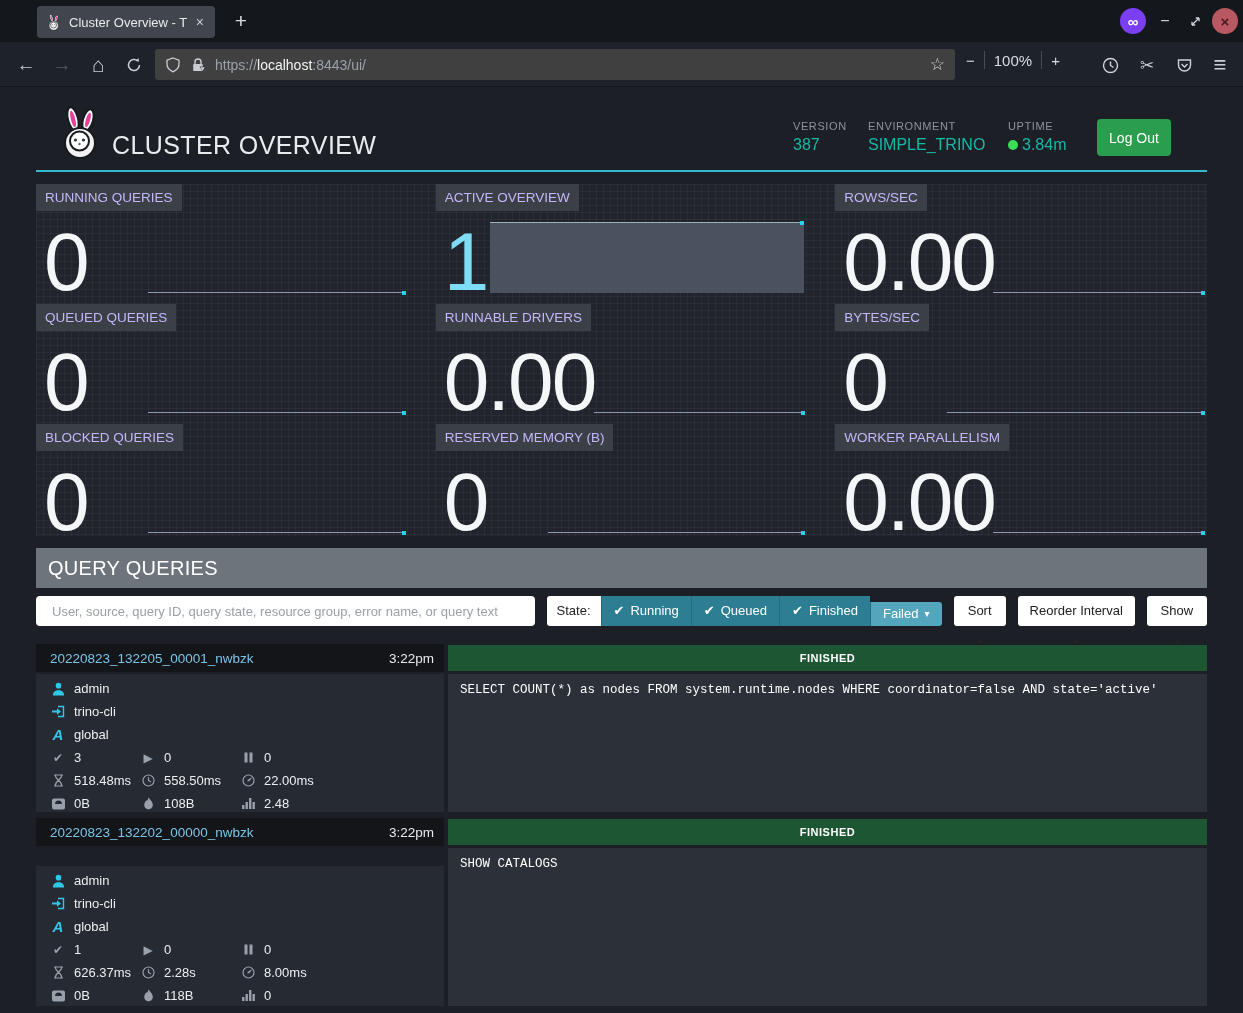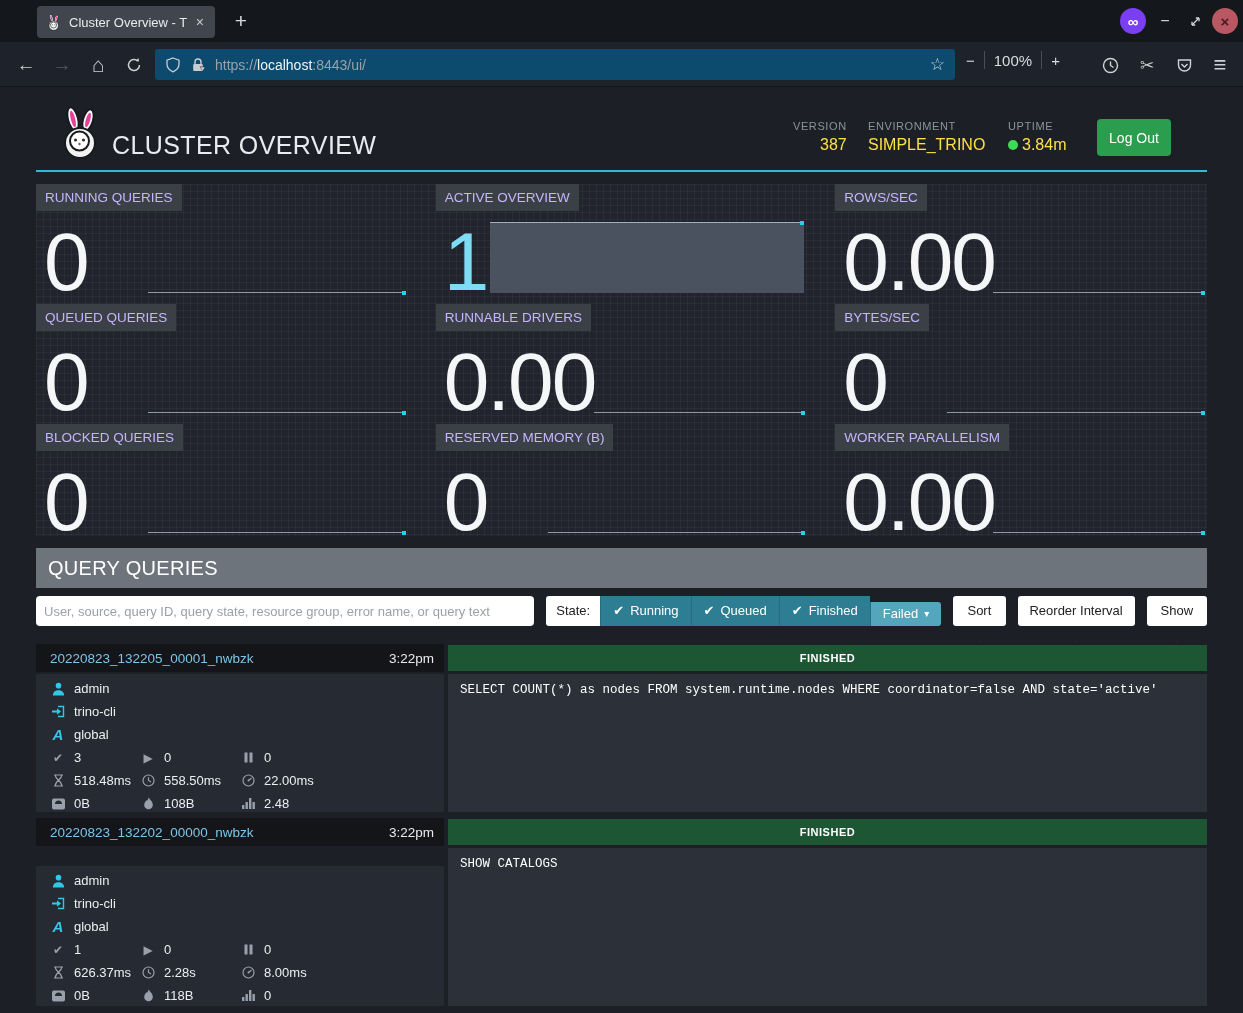--- a/index.html
+++ b/index.html
@@ -20,39 +20,39 @@
              display:flex; align-items:center; justify-content:center; }
   .private-badge { left:1120px; background:#7a3ff2; color:#fff; font-size:15px; font-weight:bold; }
   .btn-min { left:1152px; color:#d6d9dc; font-size:16px; border-radius:0; }
   .btn-restore { left:1182px; }
   .btn-close { left:1212px; background:#b95862; color:#471a20; font-size:15px; font-weight:bold; }
 
   .navbar { position:absolute; top:42px; left:0; width:1243px; height:45px; background:#1e222a;
             border-bottom:1px solid #12151b; }
   .nav-ico { position:absolute; top:9px; width:28px; height:28px; display:flex; align-items:center;
              justify-content:center; color:#ccd0d4; font-size:19px; }
-  .urlbar { position:absolute; left:155px; top:7px; width:800px; height:31px; background:#0c4a6e;
+  .urlbar { position:absolute; left:155px; top:7px; width:800px; height:31px; background:#404040;
             border-radius:3px; display:flex; align-items:center; padding:0 10px; gap:9px; }
   .url-text { font-size:14px; color:#9aa1ab; white-space:nowrap; }
   .url-text .host { color:#f1f3f5; }
   .url-star { margin-left:auto; color:#d4d7db; font-size:17px; }
   .zoomwrap { position:absolute; left:966px; top:9px; display:flex; align-items:center; gap:9px;
               color:#d9dce0; font-size:15px; }
   .vsep { width:1px; height:18px; background:#474c55; }
 
   
   .page { position:absolute; top:87px; left:0; width:1243px; height:926px; background:#1c2026; }
 
   .app-header { position:absolute; top:0; left:36px; width:1171px; height:85px;
                 border-bottom:2px solid #36b8d0; }
   .logo { position:absolute; left:22px; top:19px; width:46px; height:54px; }
   .page-title { position:absolute; left:76px; top:44px; font-size:25px; color:#e9ebee; letter-spacing:.4px; }
   .meta { position:absolute; top:33px; }
   .meta .mlabel { font-size:11px; color:#8d939b; letter-spacing:.6px; }
-  .meta .mvalue { font-size:16px; color:#fde047; margin-top:4px;text-align:right; }
+  .meta .mvalue { font-size:16px; color:#14b8a6; margin-top:4px; }
   .m-version { left:757px; } .m-env { left:832px; } .m-uptime { left:972px; }
   .updot { display:inline-block; width:10px; height:10px; border-radius:50%; background:#3ddc57;
            margin-right:4px; }
   .logout { position:absolute; left:1061px; top:32px; width:74px; height:37px; background:#2a9d4e;
             border:none; border-radius:4px; color:#fff; font-size:14px; font-family:inherit; }
 
   
   .stats { position:absolute; left:36px; top:97px; width:1171px; height:352px;
            display:grid; grid-template-columns:repeat(3,1fr); gap:8px 28px; grid-auto-rows:112px;
            background-color:#21242c;
@@ -70,21 +70,21 @@
   .spark .dot { position:absolute; right:-1px; top:-1px; width:4px; height:4px; background:#22d3ea; }
   .fillarea { position:absolute; left:54px; right:3px; top:38px; bottom:3px; background:#49525e;
               border-top:1px solid #9fb0bf; }
   .fillarea .dot { position:absolute; right:0; top:-2px; width:4px; height:4px; background:#22d3ea; }
 
   
   .qd-bar { position:absolute; left:36px; top:461px; width:1171px; height:40px; background:#6e747c;
             color:#fff; font-size:20px; line-height:40px; padding-left:12px; letter-spacing:.3px; }
   .filters { position:absolute; left:36px; top:509px; width:1171px; height:30px; display:flex;
              align-items:center; }
-  .search { width:533px; height:30px; border:none; border-radius:4px; padding:0 8px; font-size:13px;
+  .search { width:533px; height:30px; border:none; border-radius:4px; padding:0 16px; font-size:13px;
             font-family:inherit; color:#333; }
   .search::placeholder { color:#9ba1a8; }
   .stategroup { display:flex; margin-left:12px; height:30px; }
   .state-chip { background:#fff; color:#222; font-size:13px; line-height:30px; padding:0 10px;
                 border-radius:3px 0 0 3px; }
   .st-btn { background:#2d7e92; color:#fff; font-size:13px; line-height:30px; padding:0 12px;
             border:none; border-left:1px solid #266d7f; font-family:inherit; display:flex; gap:6px; align-items:center;}
   .st-btn.failed { background:#54a6bc; border-radius:0 3px 3px 0;margin-top:6px; }
   .wbtn { background:#fff; color:#222; font-size:13px; line-height:30px; height:30px; padding:0 11px;
           border:none; border-radius:3px; margin-left:12px; font-family:inherit; }

